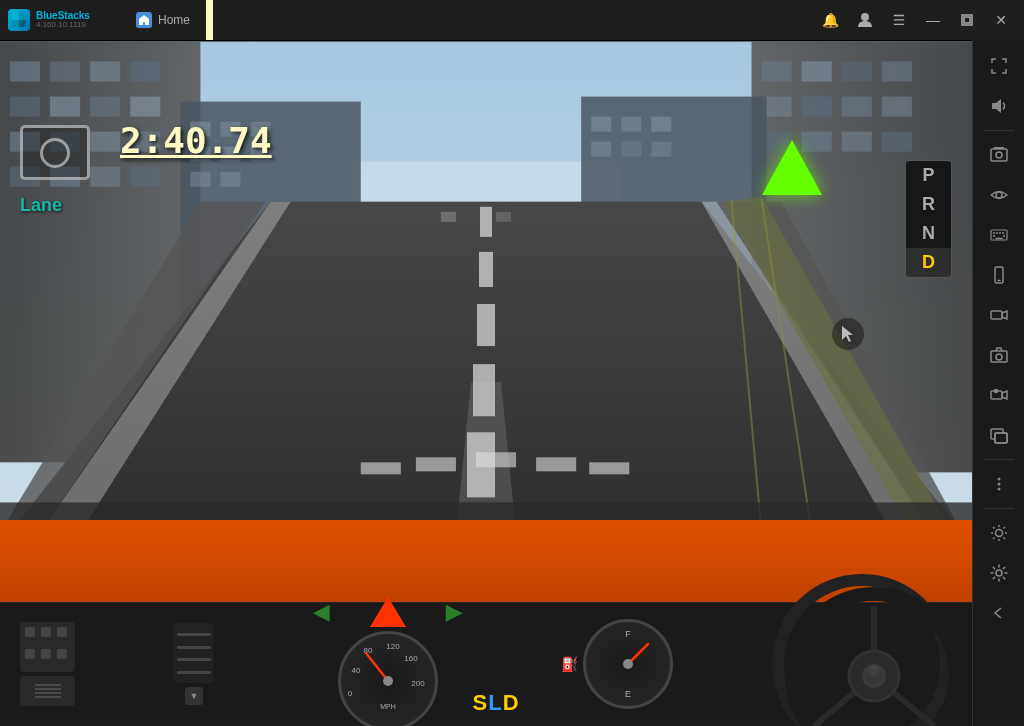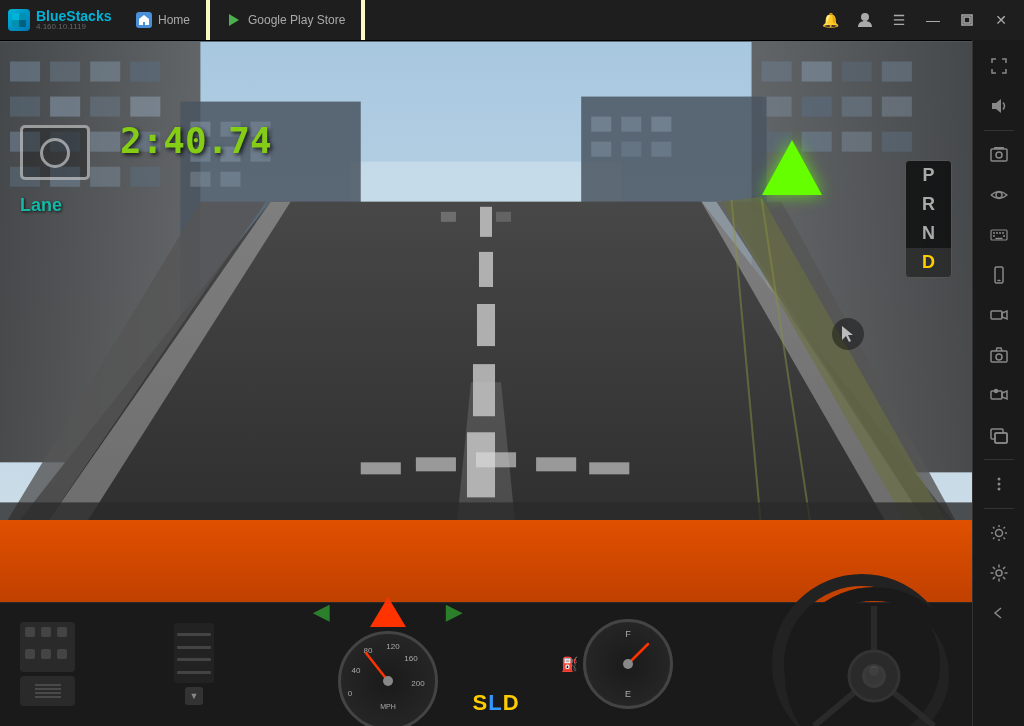--- a/index.html
+++ b/index.html
@@ -44,21 +44,21 @@
       font-weight: bold;
     }
 
     #logo-text {
       display: flex;
       flex-direction: column;
     }
 
     #logo-name {
       color: #00b4d8;
-      font-size: 14px;
+      font-size: 10px;
       font-weight: bold;
       line-height: 1;
     }
 
     #logo-version {
       color: #666;
       font-size: 8px;
       line-height: 1;
     }
 
@@ -71,21 +71,21 @@
 
     .tab {
       display: flex;
       align-items: center;
       gap: 6px;
       padding: 0 16px;
       height: 100%;
       color: #aaa;
       font-size: 12px;
       cursor: pointer;
-      border-right: 4px solid #fef9c3;
+      border-right: 7px solid #fef9c3;
     }
 
     .tab-icon {
       width: 16px;
       height: 16px;
       border-radius: 3px;
       display: flex;
       align-items: center;
       justify-content: center;
       font-size: 10px;
@@ -259,25 +259,26 @@
       background: transparent;
       position: relative;
       flex-shrink: 0;
     }
 
     
     #timer {
       position: absolute;
       top: 80px;
       left: 120px;
-      color: #84cc16;
+      color: #fef9c3;
       font-size: 36px;
       font-weight: bold;
       font-family: monospace;
       text-shadow: 2px 2px 4px rgba(0,0,0,0.8);
+      text-decoration: underline;
     }
 
     #camera-icon-hud {
       position: absolute;
       top: 85px;
       left: 20px;
       width: 70px;
       height: 55px;
       border: 3px solid rgba(255,255,255,0.5);
       border-radius: 5px;
@@ -442,28 +443,20 @@
 
     <div class="tab">
       <div class="tab-icon tab-home-icon">
         <svg width="12" height="12" viewBox="0 0 12 12" fill="white">
           <path d="M6 1L1 5v6h4V8h2v3h4V5L6 1z"></path>
         </svg>
       </div>
       <span>Home</span>
     </div>
 
-    <div class="tab">
-      <div class="tab-icon tab-play-icon">
-        <svg width="14" height="14" viewBox="0 0 14 14">
-          <polygon points="2,1 12,7 2,13" fill="#4CAF50"></polygon>
-        </svg>
-      </div>
-      <span>Google Play Store</span>
-    </div>
 
   </div>
 
   <div id="titlebar-actions">
     <div class="title-btn">🔔</div>
     <div class="title-btn">
       <svg width="18" height="18" viewBox="0 0 18 18" fill="#aaa">
         <circle cx="9" cy="6" r="4"></circle>
         <path d="M2 16c0-4 3-6 7-6s7 2 7 6" fill="#aaa"></path>
       </svg>

